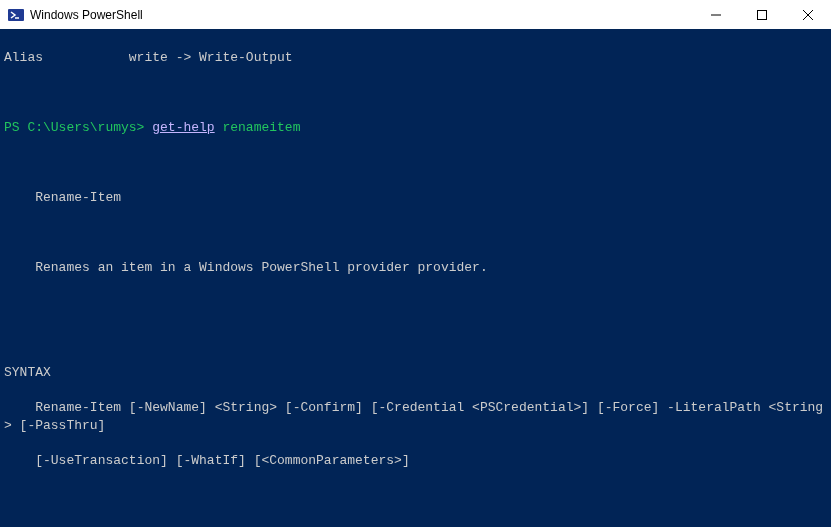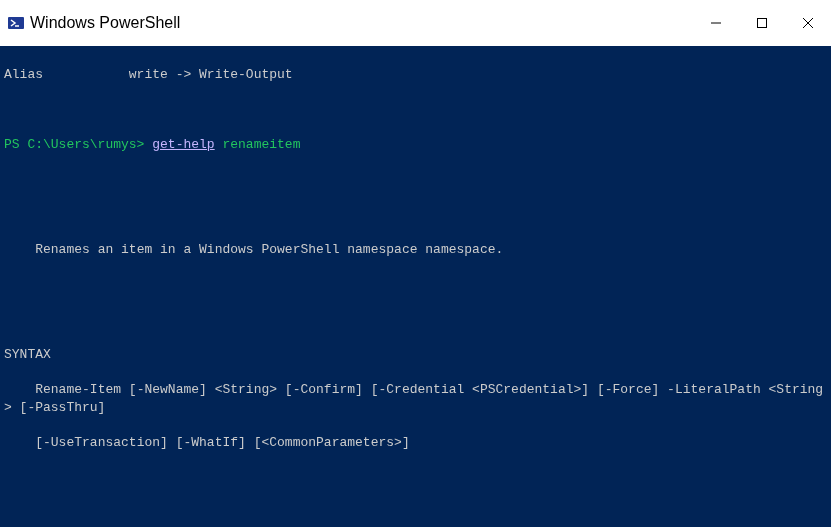--- a/index.html
+++ b/index.html
@@ -7,27 +7,27 @@
       font-family: Consolas, 'Courier New', monospace;
       font-size: 13px;
       background: #012456;
       color: #cccccc;
       width: 831px;
       height: 527px;
       overflow: hidden;
     }
     .titlebar {
       background: #ffffff;
-      height: 46px;
+      height: 29px;
       display: flex;
       align-items: center;
       padding: 0 0 0 8px;
       color: #000000;
       font-family: 'Segoe UI', Tahoma, sans-serif;
-      font-size: 16px;
+      font-size: 12px;
     }
     .titlebar-icon {
       width: 16px;
       height: 16px;
       margin-right: 6px;
       display: inline-flex;
       align-items: center;
       justify-content: center;
     }
     .titlebar-title {
@@ -87,22 +87,23 @@
         </svg>
     </div>
   </div>
 </div>
 
 <div class="terminal">
 <div class="line">Alias           write -&gt; Write-Output</div>
 <div class="line">&nbsp;</div>
 <div class="line"><span class="white">PS C:\Users\rumys&gt; </span><span class="yellow">get-help</span><span class="white"> renameitem</span></div>
 <div class="line">&nbsp;</div>
+<div class="line">    Rename-Item</div>
 <div class="line">&nbsp;</div>
-<div class="line">    Renames an item in a Windows PowerShell namespace namespace.</div>
+<div class="line">    Renames an item in a Windows PowerShell provider provider.</div>
 <div class="line">&nbsp;</div>
 <div class="line">&nbsp;</div>
 <div class="line">SYNTAX</div>
 <div class="line">    Rename-Item [-NewName] &lt;String&gt; [-Confirm] [-Credential &lt;PSCredential&gt;] [-Force] -LiteralPath &lt;String&gt; [-PassThru]</div>
 <div class="line">    [-UseTransaction] [-WhatIf] [&lt;CommonParameters&gt;]</div>
 
 
 
 
 

